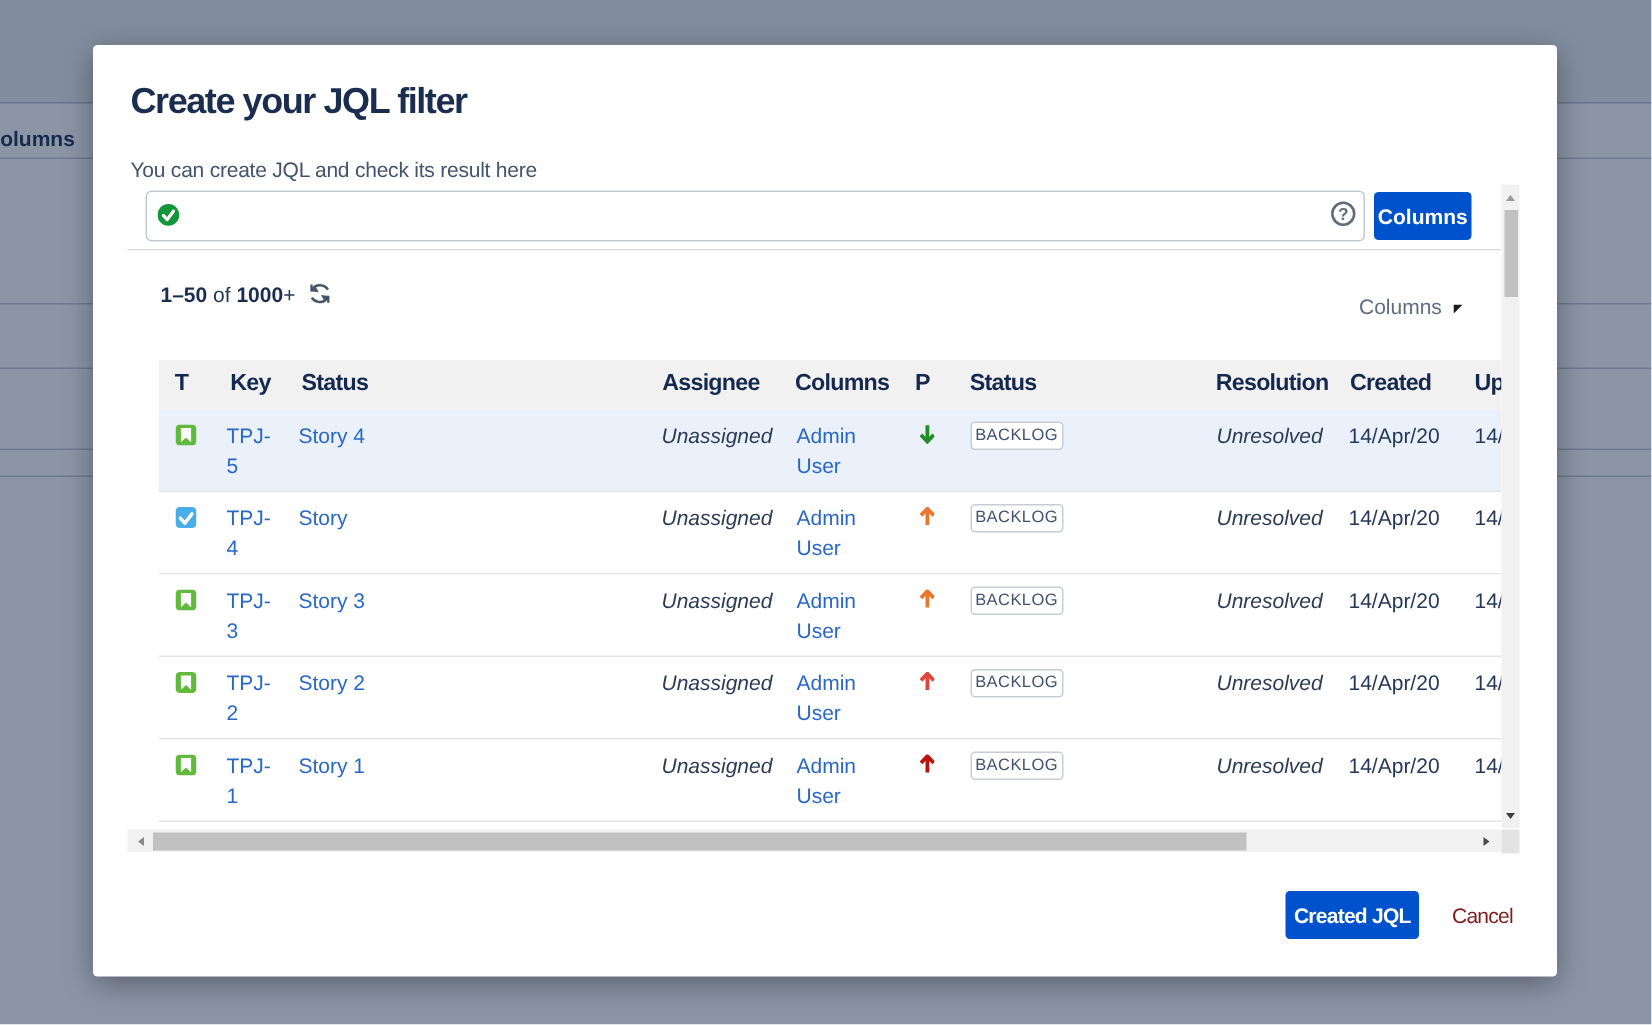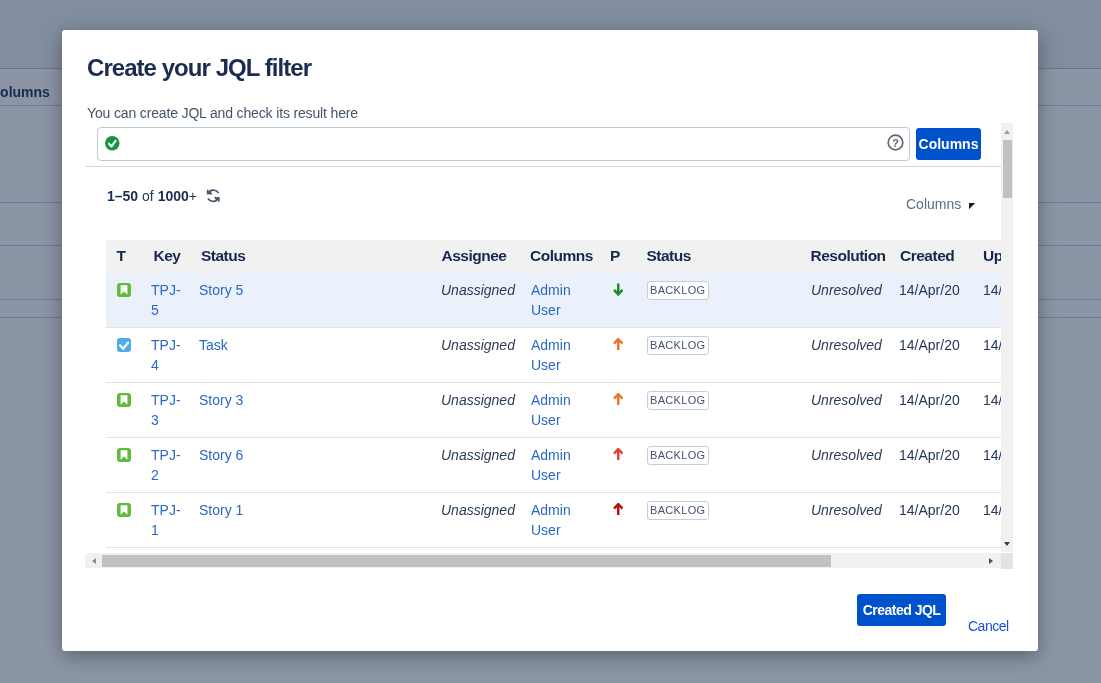--- a/index.html
+++ b/index.html
@@ -38,21 +38,21 @@
   .lnk{color:#2a68c6;}
   .ital{font-style:italic;color:#2b3b55;}
   .lozenge{position:absolute;left:561.5px;width:60.5px;height:17px;border:1px solid #c7cdd6;border-radius:3px;background:#fff;font-size:11px;color:#42526e;text-align:center;line-height:17px;letter-spacing:0.3px;}
   .vsb{position:absolute;left:1001px;top:123px;width:12px;height:429px;background:#f1f1f1;}
   .vthumb{position:absolute;left:1002.5px;top:140px;width:9px;height:58px;background:#c1c1c1;}
   .hsb{position:absolute;left:85px;top:553px;width:916px;height:15px;background:#f1f1f1;}
   .hthumb{position:absolute;left:102px;top:554.5px;width:729px;height:12px;background:#c1c1c1;}
   .corner{position:absolute;left:1001px;top:553px;width:12px;height:16px;background:#e3e3e3;}
   .tri{width:0;height:0;position:absolute;}
   .createbtn{position:absolute;left:857px;top:594px;width:89px;height:32px;line-height:32px;letter-spacing:-0.5px;}
-  .cancel{position:absolute;left:968px;top:618px;font-size:14px;color:#1d4ed8;letter-spacing:-0.5px;}
+  .cancel{position:absolute;left:968px;top:602px;font-size:14px;color:#7f1d1d;letter-spacing:-0.5px;}
 </style>
 </head>
 <body>
 <div class="stage">
   <div class="under">
     <div class="u-head"></div>
     <div class="u-line" style="top:105px"></div>
     <div class="u-line" style="top:202px"></div>
     <div class="u-line" style="top:245px"></div>
     <div class="u-line" style="top:299px"></div>
@@ -105,39 +105,39 @@
     <div class="th" style="left:898px">Updated</div>
 
     <div class="row r0"></div>
     <div class="row r1"></div>
     <div class="row r2"></div>
     <div class="row r3"></div>
     <div class="row r4"></div>
 
     <div class="cell lnk" style="left:66px;top:115px">TPJ-</div>
     <div class="cell lnk" style="left:66px;top:135px">5</div>
-    <div class="cell lnk" style="left:114px;top:115px">Story 5</div>
+    <div class="cell lnk" style="left:114px;top:115px">Story 4</div>
     <div class="cell ital" style="left:356px;top:115px">Unassigned</div>
     <div class="cell lnk" style="left:446px;top:115px">Admin</div>
     <div class="cell lnk" style="left:446px;top:135px">User</div>
     <svg class="abs" style="left:32px;top:116px;width:14px;height:14px" viewBox="0 0 14 14">
         <rect x="0" y="0" width="14" height="14" rx="3" fill="#62ba3c"></rect>
         <path d="M3.6 2.3 h6.8 v9.5 l-3.4 -3.2 l-3.4 3.2 Z" fill="#fff"></path>
       </svg>
     <svg class="abs" style="left:527.5px;top:116px;width:10.5px;height:12.5px" viewBox="0 0 10.5 12.5">
         <path d="M5.25 0.5 V10.5" stroke="#1f8c26" stroke-width="2.5" fill="none"></path>
         <path d="M1.0 6.9 L5.25 11.4 L9.5 6.9" stroke="#1f8c26" stroke-width="2.5" fill="none"></path>
       </svg>
     <div class="lozenge" style="top:114px">BACKLOG</div>
     <div class="cell ital" style="left:726px;top:115px">Unresolved</div>
     <div class="cell" style="left:814px;top:115px">14/Apr/20</div>
     <div class="cell" style="left:898px;top:115px;white-space:nowrap">14/Apr/20</div>
     <div class="cell lnk" style="left:66px;top:170px">TPJ-</div>
     <div class="cell lnk" style="left:66px;top:190px">4</div>
-    <div class="cell lnk" style="left:114px;top:170px">Task</div>
+    <div class="cell lnk" style="left:114px;top:170px">Story</div>
     <div class="cell ital" style="left:356px;top:170px">Unassigned</div>
     <div class="cell lnk" style="left:446px;top:170px">Admin</div>
     <div class="cell lnk" style="left:446px;top:190px">User</div>
     <svg class="abs" style="left:32px;top:171px;width:14px;height:14px" viewBox="0 0 14 14">
         <rect x="0" y="0" width="14" height="14" rx="3" fill="#4bade8"></rect>
         <path d="M3.2 7.4 L6.2 10.8 L11 4.6" stroke="#fff" stroke-width="2.3" fill="none" stroke-linecap="round" stroke-linejoin="round"></path>
       </svg>
     <svg class="abs" style="left:527.5px;top:171px;width:10.5px;height:12.5px" viewBox="0 0 10.5 12.5">
         <path d="M5.25 12 V2" stroke="#e8772d" stroke-width="2.5" fill="none"></path>
         <path d="M1.0 5.6 L5.25 1.1 L9.5 5.6" stroke="#e8772d" stroke-width="2.5" fill="none"></path>
@@ -159,21 +159,21 @@
     <svg class="abs" style="left:527.5px;top:226px;width:10.5px;height:12.5px" viewBox="0 0 10.5 12.5">
         <path d="M5.25 12 V2" stroke="#e8772d" stroke-width="2.5" fill="none"></path>
         <path d="M1.0 5.6 L5.25 1.1 L9.5 5.6" stroke="#e8772d" stroke-width="2.5" fill="none"></path>
       </svg>
     <div class="lozenge" style="top:224px">BACKLOG</div>
     <div class="cell ital" style="left:726px;top:225px">Unresolved</div>
     <div class="cell" style="left:814px;top:225px">14/Apr/20</div>
     <div class="cell" style="left:898px;top:225px;white-space:nowrap">14/Apr/20</div>
     <div class="cell lnk" style="left:66px;top:280px">TPJ-</div>
     <div class="cell lnk" style="left:66px;top:300px">2</div>
-    <div class="cell lnk" style="left:114px;top:280px">Story 6</div>
+    <div class="cell lnk" style="left:114px;top:280px">Story 2</div>
     <div class="cell ital" style="left:356px;top:280px">Unassigned</div>
     <div class="cell lnk" style="left:446px;top:280px">Admin</div>
     <div class="cell lnk" style="left:446px;top:300px">User</div>
     <svg class="abs" style="left:32px;top:281px;width:14px;height:14px" viewBox="0 0 14 14">
         <rect x="0" y="0" width="14" height="14" rx="3" fill="#62ba3c"></rect>
         <path d="M3.6 2.3 h6.8 v9.5 l-3.4 -3.2 l-3.4 3.2 Z" fill="#fff"></path>
       </svg>
     <svg class="abs" style="left:527.5px;top:281px;width:10.5px;height:12.5px" viewBox="0 0 10.5 12.5">
         <path d="M5.25 12 V2" stroke="#e2433b" stroke-width="2.5" fill="none"></path>
         <path d="M1.0 5.6 L5.25 1.1 L9.5 5.6" stroke="#e2433b" stroke-width="2.5" fill="none"></path>

